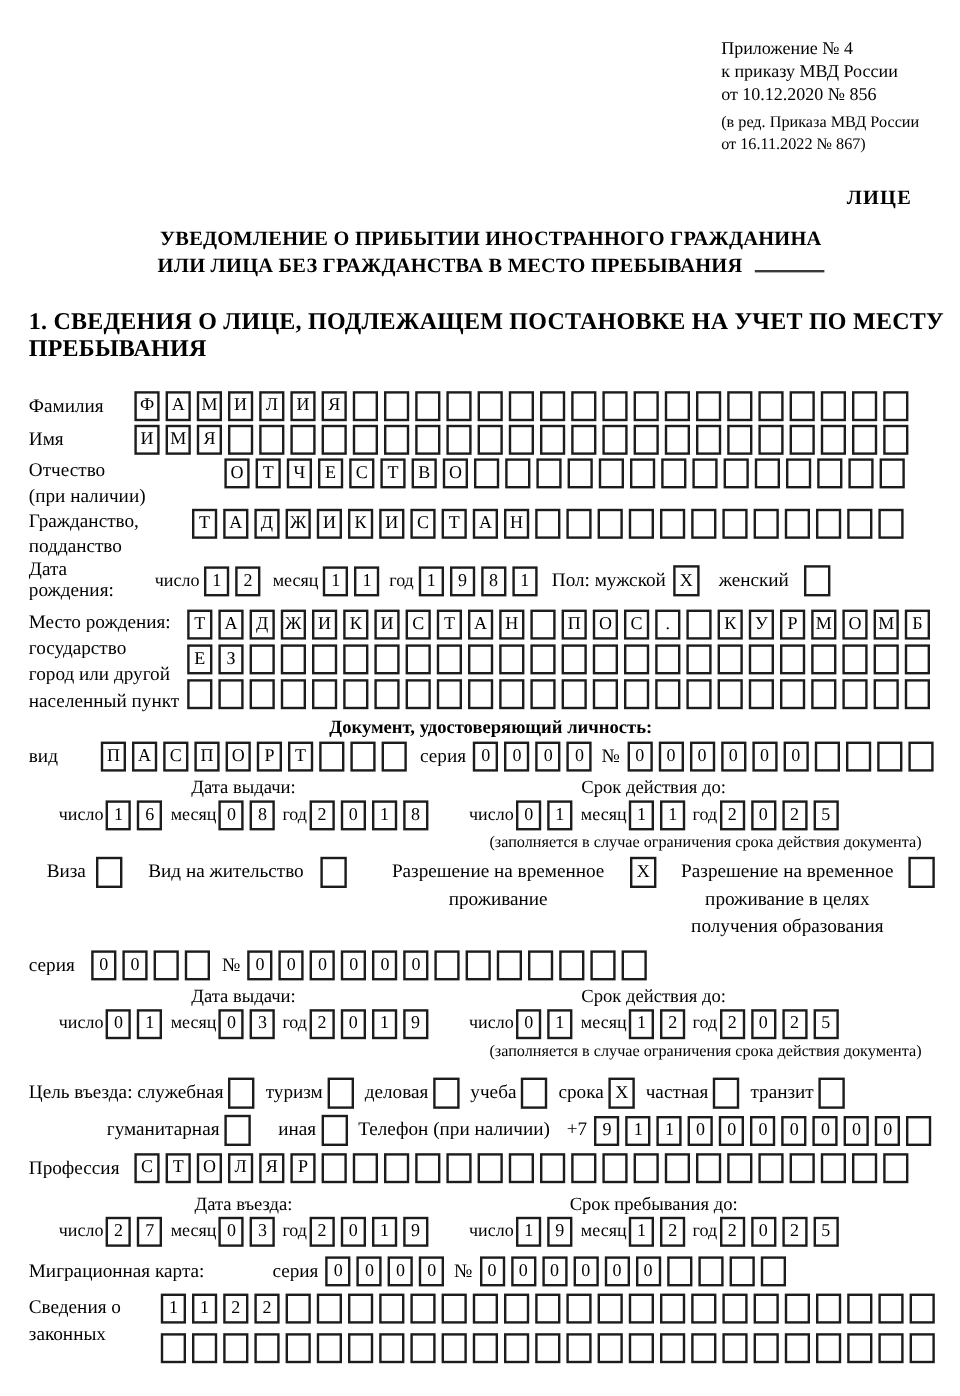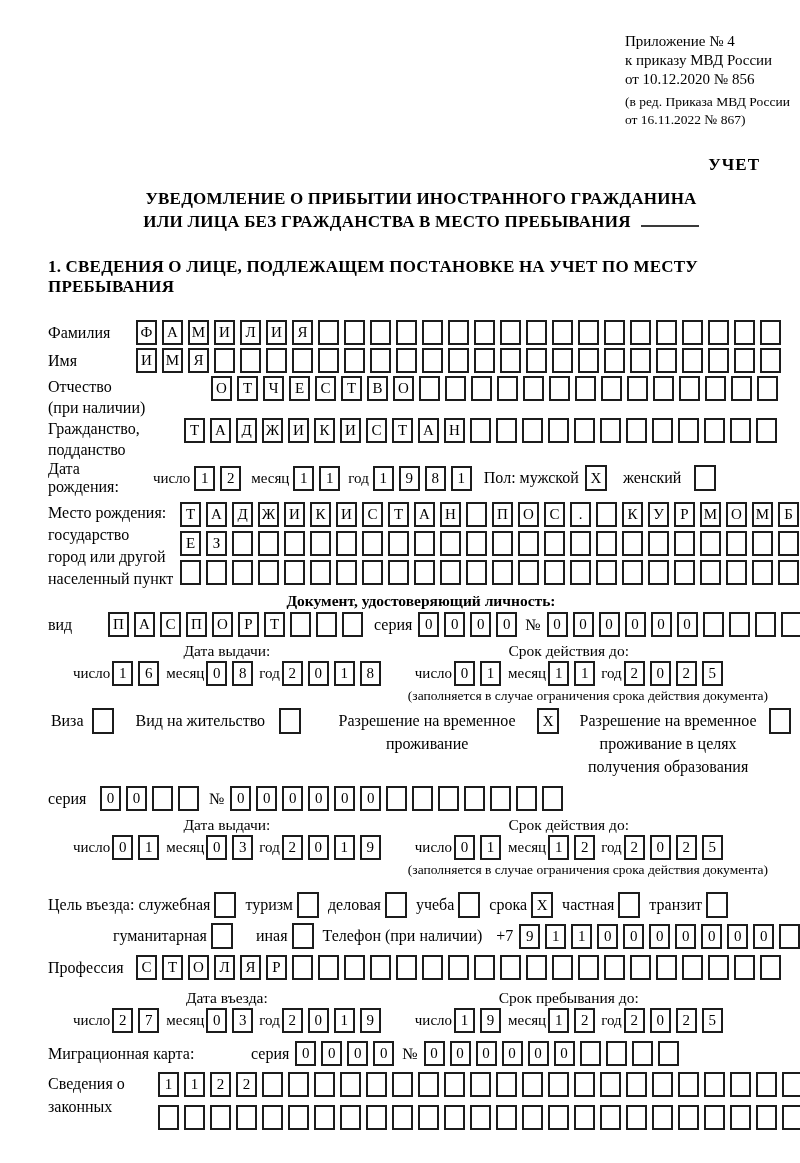--- a/index.html
+++ b/index.html
@@ -1,30 +1,30 @@
 <!DOCTYPE html>
 <html><head>
 <meta charset="utf-8">
 <style>
   * { box-sizing: border-box; }
   html,body { margin:0; padding:0; background:#fff; }
   body {
     width:800px; height:1163px; overflow:hidden;
     color:#000; font-family:"Liberation Serif","DejaVu Serif",serif; font-size:16px;
   }
-  .page { width:800px; height:1163px; padding:32px 6px 0 48px; }
+  .page { width:800px; height:1163px; padding:32px 6px 0 24px; }
 
   
   .appendix { margin-left:577px; font-size:15px; line-height:19px; }
   .appendix .amend { font-size:13.5px; line-height:18px; margin-top:4px; }
   .forma { text-align:right; margin:26px 34px 0 0; font-weight:bold; font-size:17px; letter-spacing:1px; }
 
   .title { text-align:center; font-weight:bold; font-size:17px; line-height:23px; margin-top:12px; letter-spacing:0.2px; }
   .blank-line { display:inline-block; width:58px; border-bottom:2.5px solid #3a3a3a; height:3px; margin-left:10px; }
-  .sec-head { font-weight:bold; font-size:17px; margin-top:24px; letter-spacing:0.2px; }
+  .sec-head { font-weight:bold; font-size:20px; margin-top:24px; letter-spacing:0.2px; }
 
   
   .frow { display:flex; align-items:center; }
   .frow2 { display:flex; align-items:flex-start; }
   .cells { display:flex; gap:5px; flex:none; }
   .cell {
     width:21px; height:25px; border:2px solid #1c1c1c; flex:none;
     display:flex; align-items:center; justify-content:center;
     font-size:15px; line-height:1;
   }
@@ -68,21 +68,21 @@
 
   <div class="appendix">
     <div>Приложение № 4</div>
     <div>к приказу МВД России</div>
     <div>от 10.12.2020 № 856</div>
     <div class="amend">
       <div>(в ред. Приказа МВД России</div>
       <div>от 16.11.2022 № 867)</div>
     </div>
   </div>
-  <div class="forma">УЧЕТ</div>
+  <div class="forma">ЛИЦЕ</div>
 
   <div class="title">
     <div>УВЕДОМЛЕНИЕ О ПРИБЫТИИ ИНОСТРАННОГО ГРАЖДАНИНА</div>
     <div>
       <span>ИЛИ ЛИЦА БЕЗ ГРАЖДАНСТВА В МЕСТО ПРЕБЫВАНИЯ</span><span class="blank-line"></span>
     </div>
   </div>
 
   <div class="sec-head">1. СВЕДЕНИЯ О ЛИЦЕ, ПОДЛЕЖАЩЕМ ПОСТАНОВКЕ НА УЧЕТ ПО МЕСТУ ПРЕБЫВАНИЯ</div>
 

